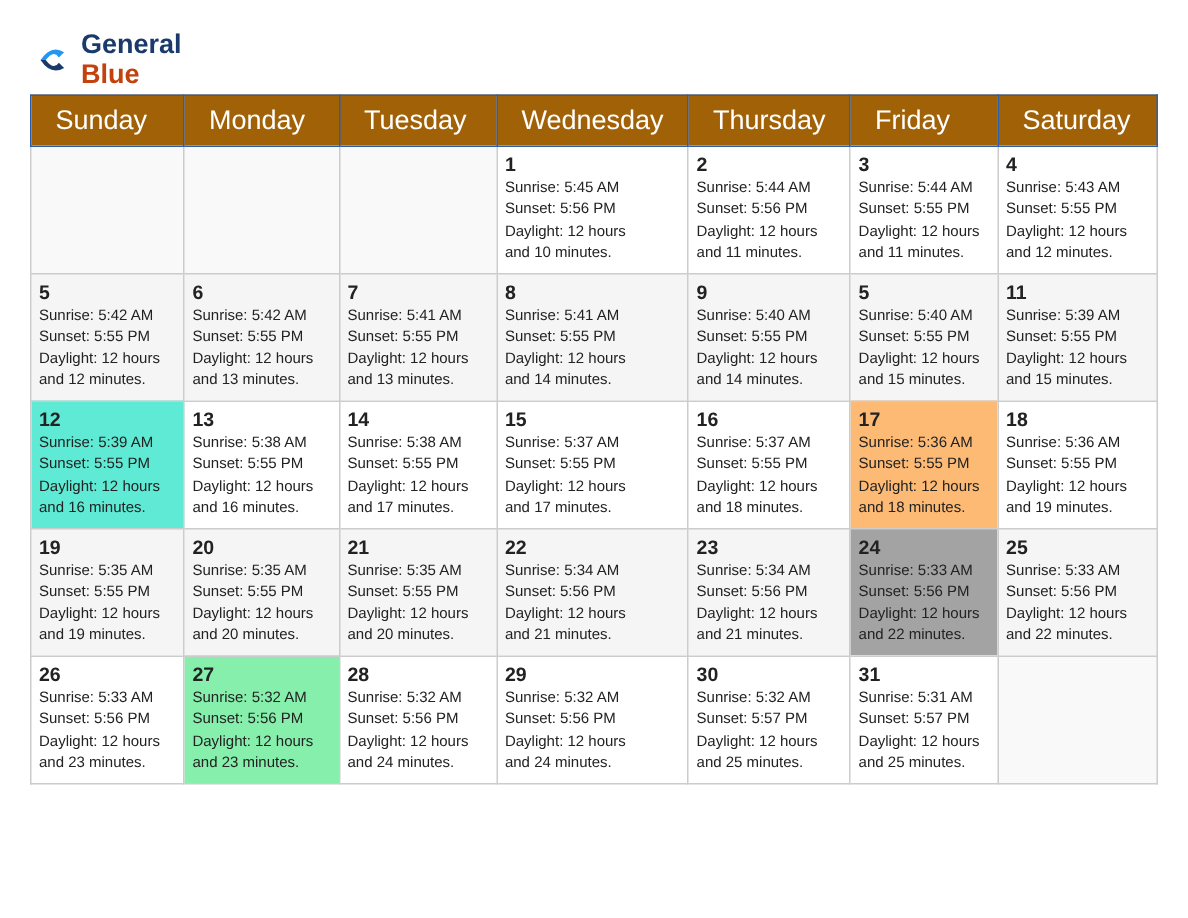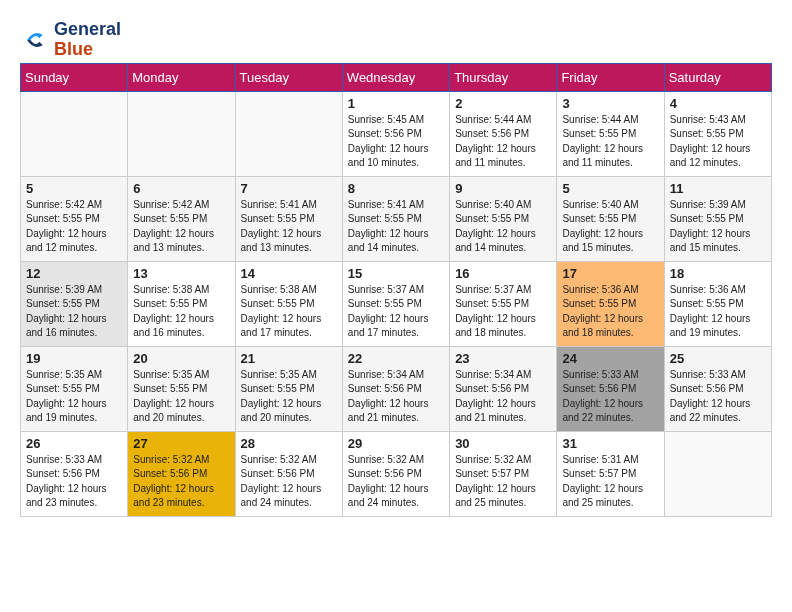--- a/index.html
+++ b/index.html
@@ -42,24 +42,24 @@
     .location {
       font-size: 15px;
       color: #333;
     }
     .calendar {
       width: 100%;
       border-collapse: collapse;
       border: 1px solid #ccc;
     }
     .calendar th {
-      background: #be185d;
+      background: #a16207;
       color: #fff;
-      font-size: 13px;
-      padding: 6px 4px;
+      font-size: 18px;
+      padding: 6px 16px;
       text-align: left;
       border: 1px solid #2b5fad;
       font-weight: normal;
     }
     .calendar td {
       width: 107px;
       vertical-align: top;
       padding: 4px 5px;
       border: 1px solid #ccc;
       font-size: 10.5px;
@@ -200,21 +200,21 @@
         </td>
         <td style="background: rgb(245, 245, 245);">
           <span class="day-num">11</span>
           <div class="day-info" style="white-space: pre-line;">Sunrise: 5:39 AM
 Sunset: 5:55 PM
 Daylight: 12 hours
 and 15 minutes.</div>
         </td>
       </tr>
       <tr>
-        <td style="background: #e5e5e5;">
+        <td style="background: #5eead4;">
           <span class="day-num">12</span>
           <div class="day-info" style="white-space: pre-line;">Sunrise: 5:39 AM
 Sunset: 5:55 PM
 Daylight: 12 hours
 and 16 minutes.</div>
         </td>
         <td style="background: rgb(255, 255, 255);">
           <span class="day-num">13</span>
           <div class="day-info" style="white-space: pre-line;">Sunrise: 5:38 AM
 Sunset: 5:55 PM
@@ -309,21 +309,21 @@
         </td>
       </tr>
       <tr>
         <td style="background: rgb(255, 255, 255);">
           <span class="day-num">26</span>
           <div class="day-info" style="white-space: pre-line;">Sunrise: 5:33 AM
 Sunset: 5:56 PM
 Daylight: 12 hours
 and 23 minutes.</div>
         </td>
-        <td style="background: #eab308;">
+        <td style="background: #86efac;">
           <span class="day-num">27</span>
           <div class="day-info" style="white-space: pre-line;">Sunrise: 5:32 AM
 Sunset: 5:56 PM
 Daylight: 12 hours
 and 23 minutes.</div>
         </td>
         <td style="background: rgb(255, 255, 255);">
           <span class="day-num">28</span>
           <div class="day-info" style="white-space: pre-line;">Sunrise: 5:32 AM
 Sunset: 5:56 PM

